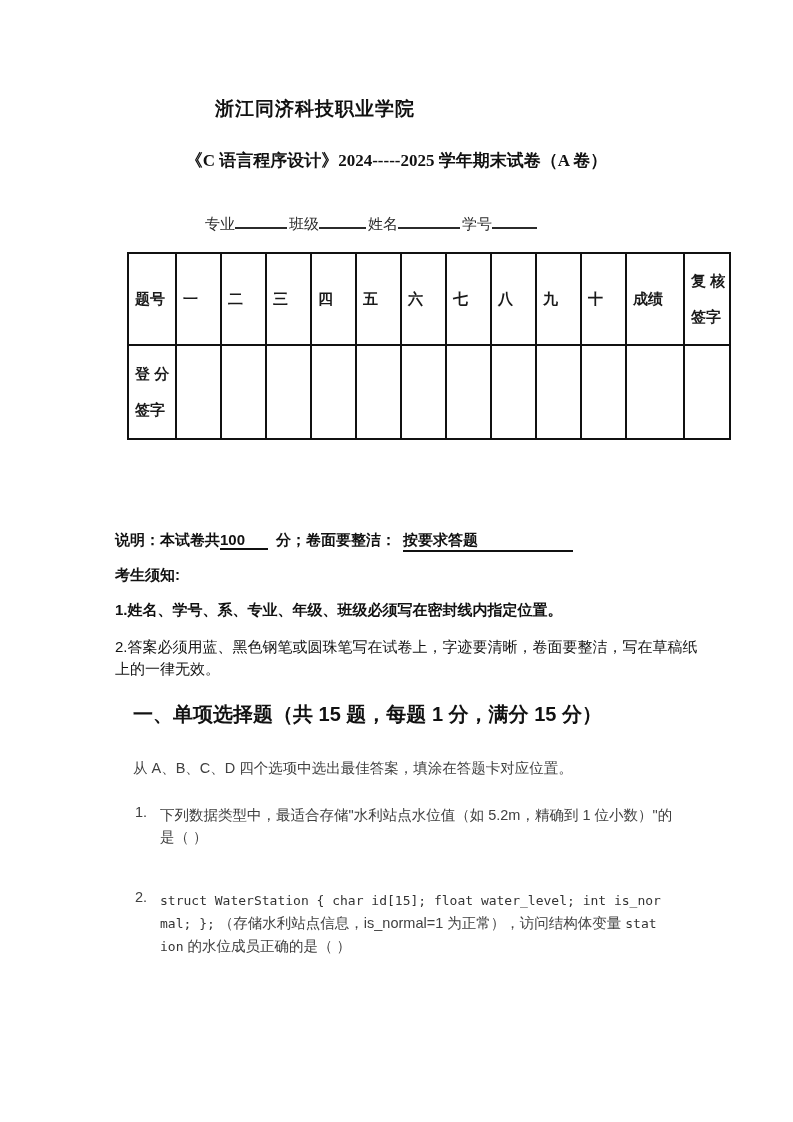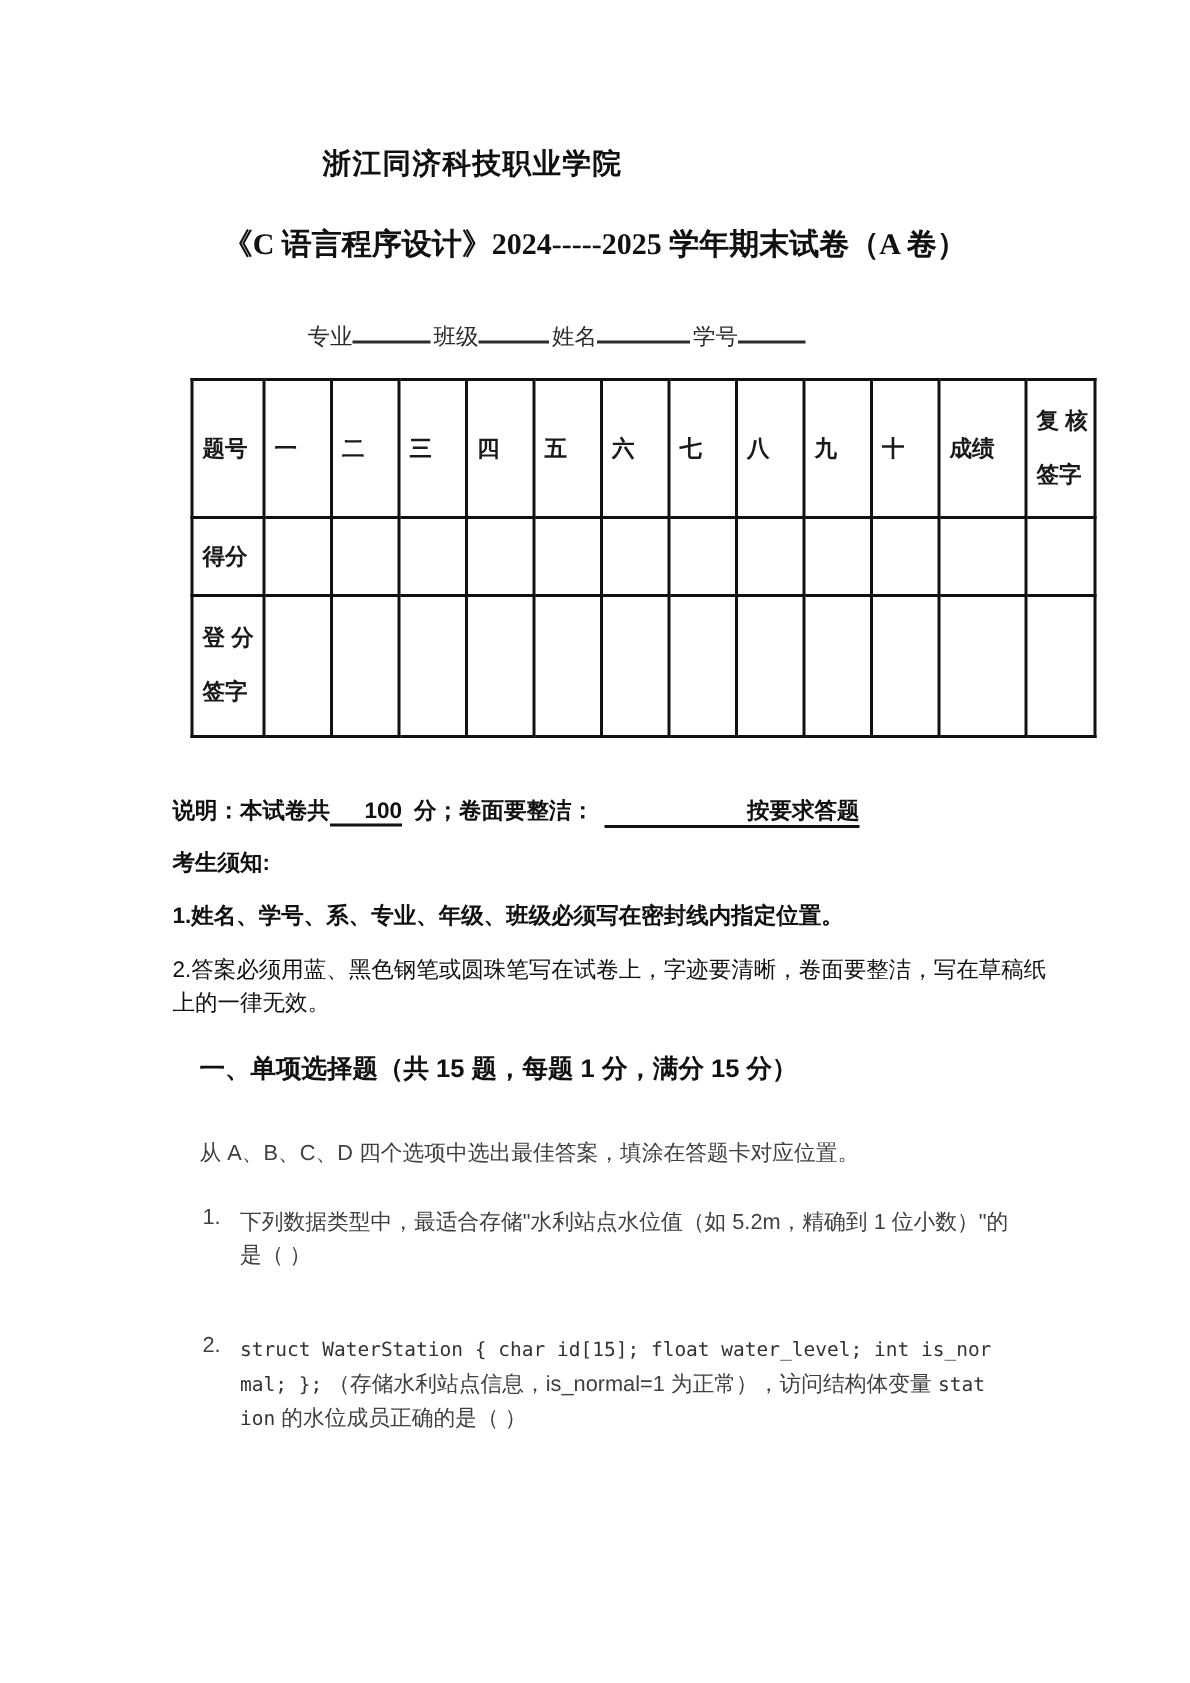--- a/index.html
+++ b/index.html
@@ -10,21 +10,21 @@
   }
   .abs { position: absolute; }
 
   
   .school-title {
     top: 96px; left: 0; width: 630px; text-align: center;
     font-size: 19px; font-weight: bold; color: #111; letter-spacing: 1px;
   }
   .exam-title {
     top: 149px; left: 0; width: 793px; text-align: center;
-    font-size: 20px; font-weight: bold; color: #111;
+    font-size: 17px; font-weight: bold; color: #111;
     font-family: "Liberation Serif", "DejaVu Serif", serif;
   }
   .fill-line {
     top: 211px; left: 0; width: 740px; text-align: center;
     font-size: 15px; color: #2b2b2b;
   }
   .fill-line .lbl { margin-left: 2px; }
   .fill-blank {
     display: inline-block; height: 16px; vertical-align: baseline;
     border-bottom: 2px solid #2b2b2b;
@@ -42,31 +42,31 @@
   }
   .score-table tr.r1 { height: 92px; }
   .score-table tr.r2 { height: 52px; }
   .score-table tr.r3 { height: 94px; }
   .two-line span { display: block; line-height: 1.25; }
   .two-line span + span { margin-top: 17px; }
 
   
   .note-line { top: 531px; left: 115px; font-size: 15px; font-weight: bold; color: #111; }
   .u-blank {
-    display: inline-block; text-align: right; vertical-align: baseline;
+    display: inline-block; text-align: left; vertical-align: baseline;
     border-bottom: 2px solid #111; font-weight: bold;
   }
   .ub1 { width: 48px; margin-right: 8px; }
   .ub2 { width: 170px; margin-left: 7px; }
   .notice-title { top: 566px; left: 115px; font-size: 15px; font-weight: bold; color: #111; }
   .notice-item1 { top: 601px; left: 115px; width: 590px; font-size: 15px; font-weight: bold; color: #111; }
   .notice-item2 { top: 636px; left: 115px; width: 588px; font-size: 15px; font-weight: normal; color: #111; line-height: 22px; }
 
   
-  .sec-heading { top: 701px; left: 133px; font-size: 17px; font-weight: bold; color: #111; }
+  .sec-heading { top: 701px; left: 133px; font-size: 20px; font-weight: bold; color: #111; }
   .sec-intro { top: 759px; left: 133px; font-size: 14.5px; color: #404040; }
 
   .question { display: flex; }
   .qnum { width: 25px; flex: none; font-size: 14.5px; color: #404040; }
   .qbody { font-size: 14.5px; color: #404040; line-height: 22px; }
   .q1 { top: 804px; left: 135px; }
   .q1 .qbody { width: 524px; }
   .q1 .opts { margin-top: 11px; }
   .q2 { top: 889px; left: 135px; }
   .q2 .qbody { width: 504px; }
@@ -114,35 +114,20 @@
     <td>七</td>
     <td>八</td>
     <td>九</td>
     <td>十</td>
     <td>成绩</td>
     <td class="two-line">
       <span>复 核</span>
       <span>签字</span>
     </td>
   </tr>
-  <tr class="r2">
-    <td>得分</td>
-    <td></td>
-        <td></td>
-    <td></td>
-        <td></td>
-    <td></td>
-        <td></td>
-    <td></td>
-        <td></td>
-    <td></td>
-        <td></td>
-    <td></td>
-        <td></td>
-  </tr>
   <tr class="r3">
     <td class="two-line">
       <span>登 分</span>
       <span>签字</span>
     </td>
     <td></td>
         <td></td>
     <td></td>
         <td></td>
     <td></td>

